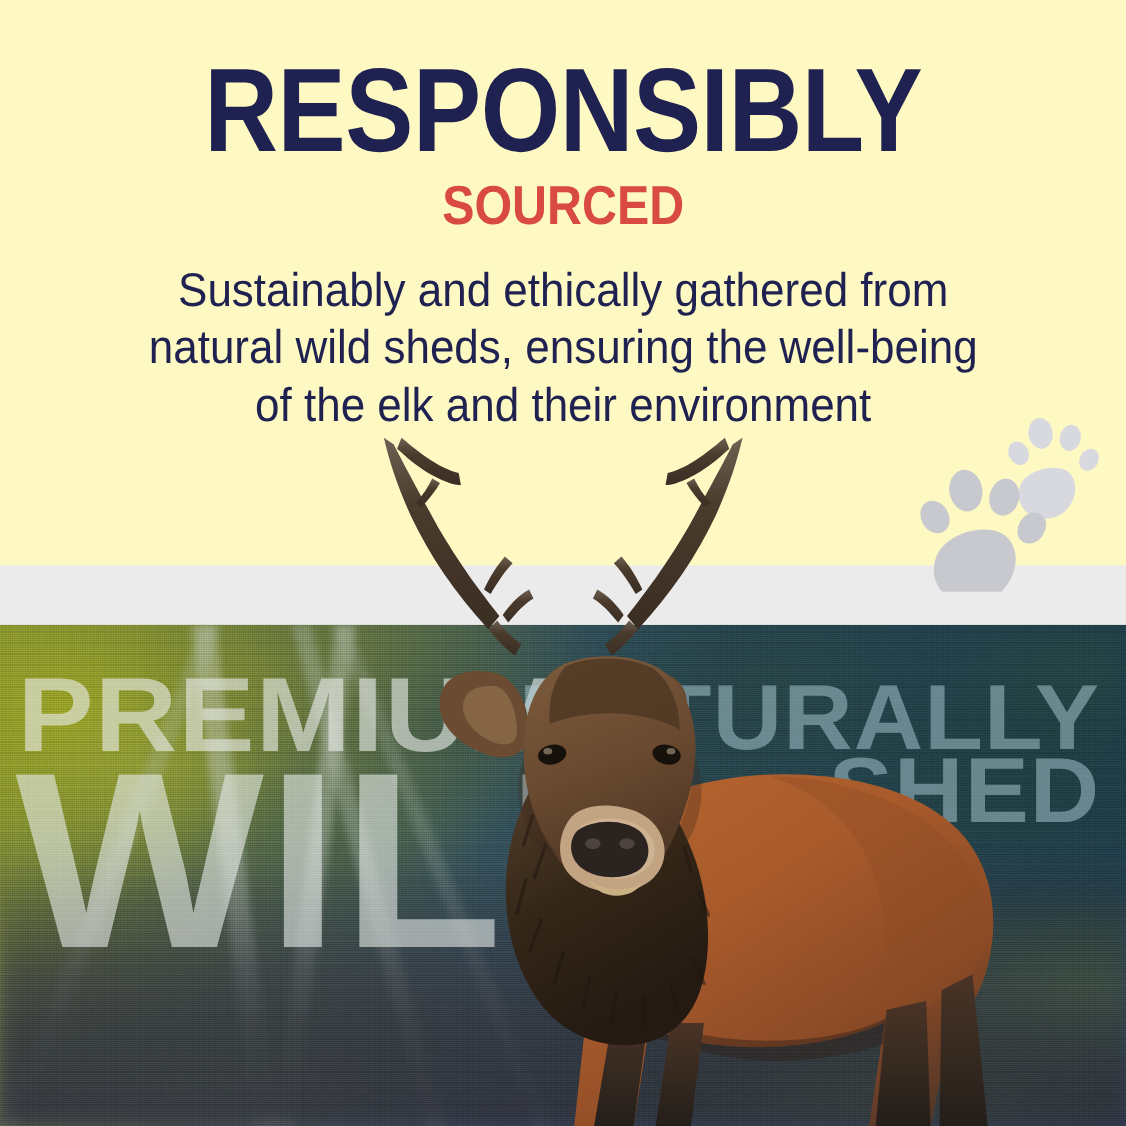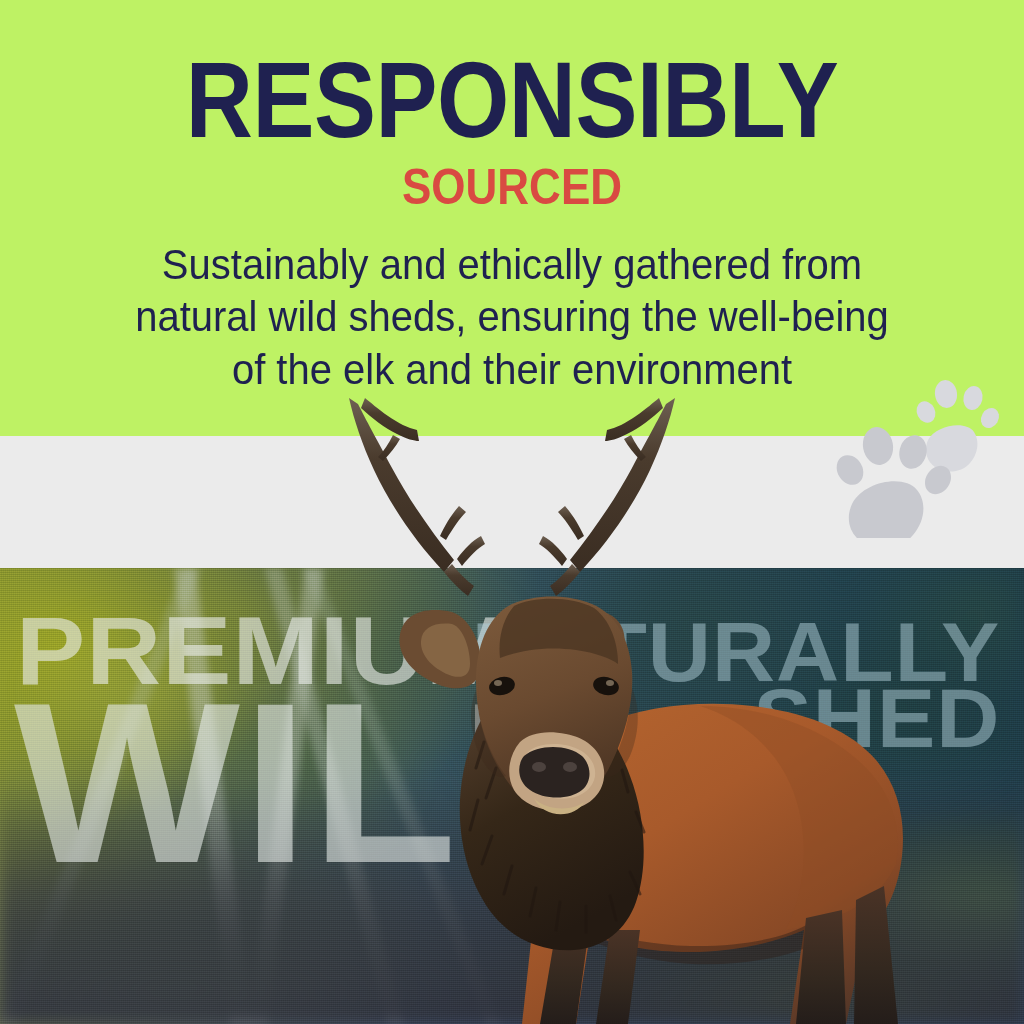--- a/index.html
+++ b/index.html
@@ -15,22 +15,22 @@
     overflow: hidden;
     background: #ebebeb;
     font-family: "Liberation Sans", sans-serif;
     -webkit-font-smoothing: antialiased;
   }
 
   
   .top-panel {
     position: absolute;
     left: 0; top: 0;
-    width: 1024px; height: 436px;
-    background: #bef264;
+    width: 1024px; height: 514px;
+    background: #fef9c3;
     z-index: 5;
   }
 
   .headline {
     position: absolute;
     left: 0; top: 46px;
     width: 1024px;
     text-align: center;
     font-family: "Liberation Sans Narrow", "Liberation Sans", sans-serif;
     font-weight: 700;

